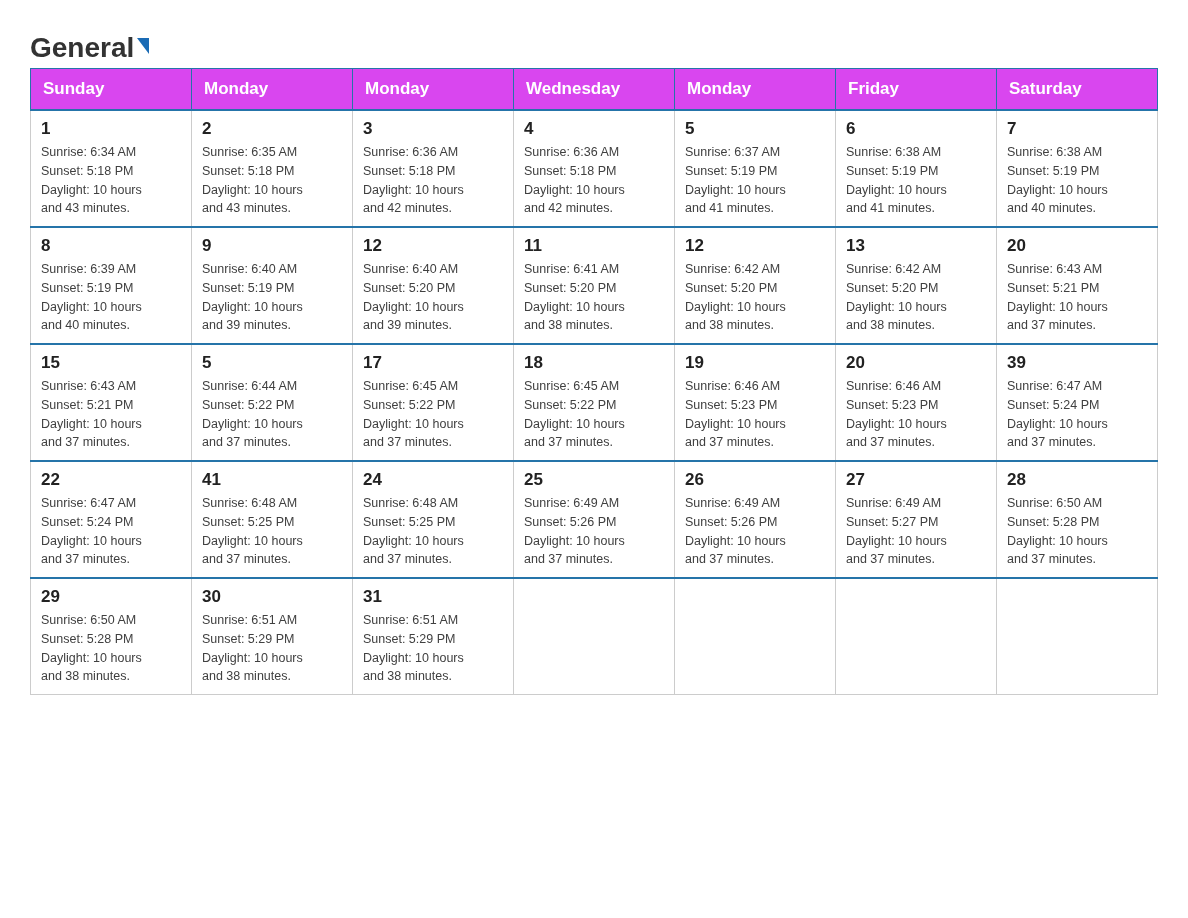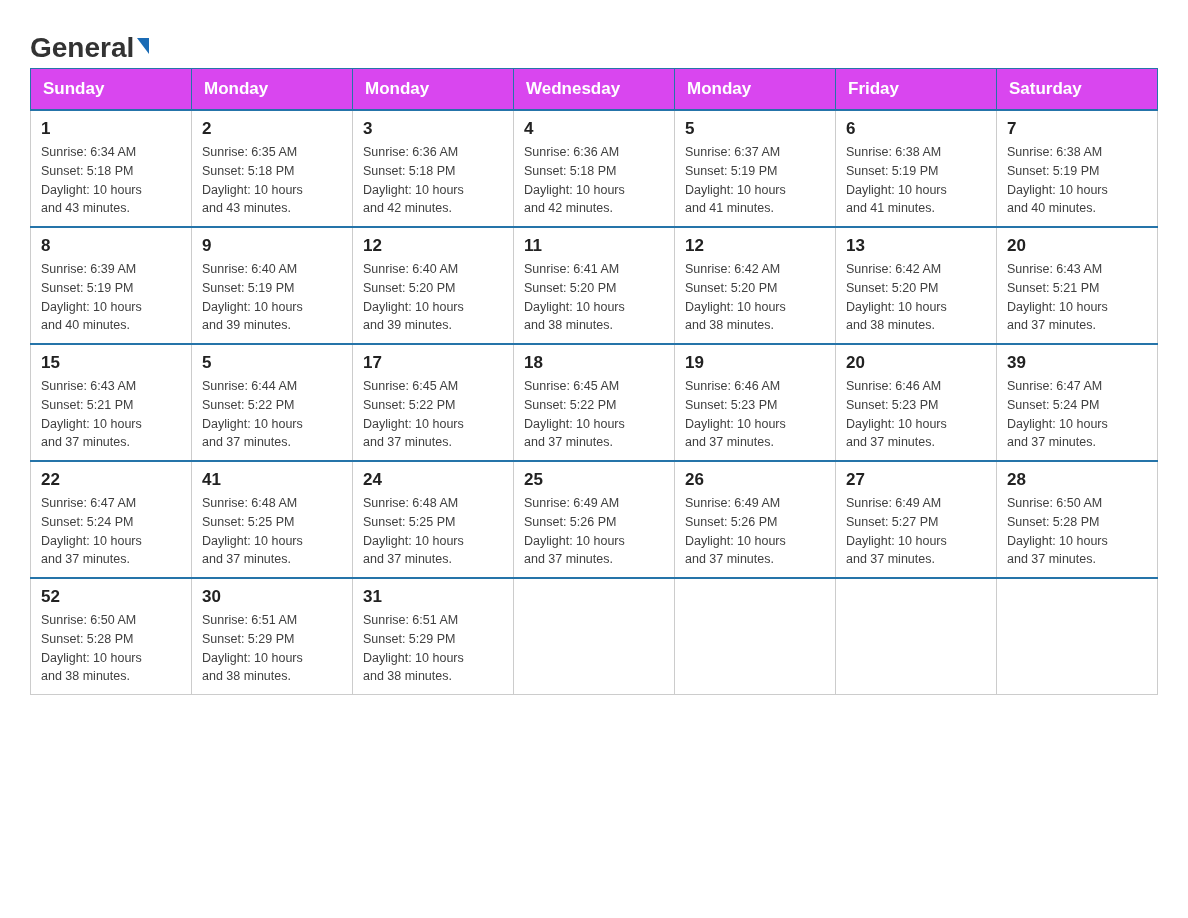--- a/index.html
+++ b/index.html
@@ -379,21 +379,21 @@
         <div class="day-info">
           Sunrise: 6:50 AM<br>
           Sunset: 5:28 PM<br>
           Daylight: 10 hours<br>
           and 37 minutes.
         </div>
       </td>
       </tr>
       <tr class="week-row">
         <td>
-        <span class="day-number">52</span>
+        <span class="day-number">29</span>
         <div class="day-info">
           Sunrise: 6:50 AM<br>
           Sunset: 5:28 PM<br>
           Daylight: 10 hours<br>
           and 38 minutes.
         </div>
       </td>
         <td>
         <span class="day-number">30</span>
         <div class="day-info">

